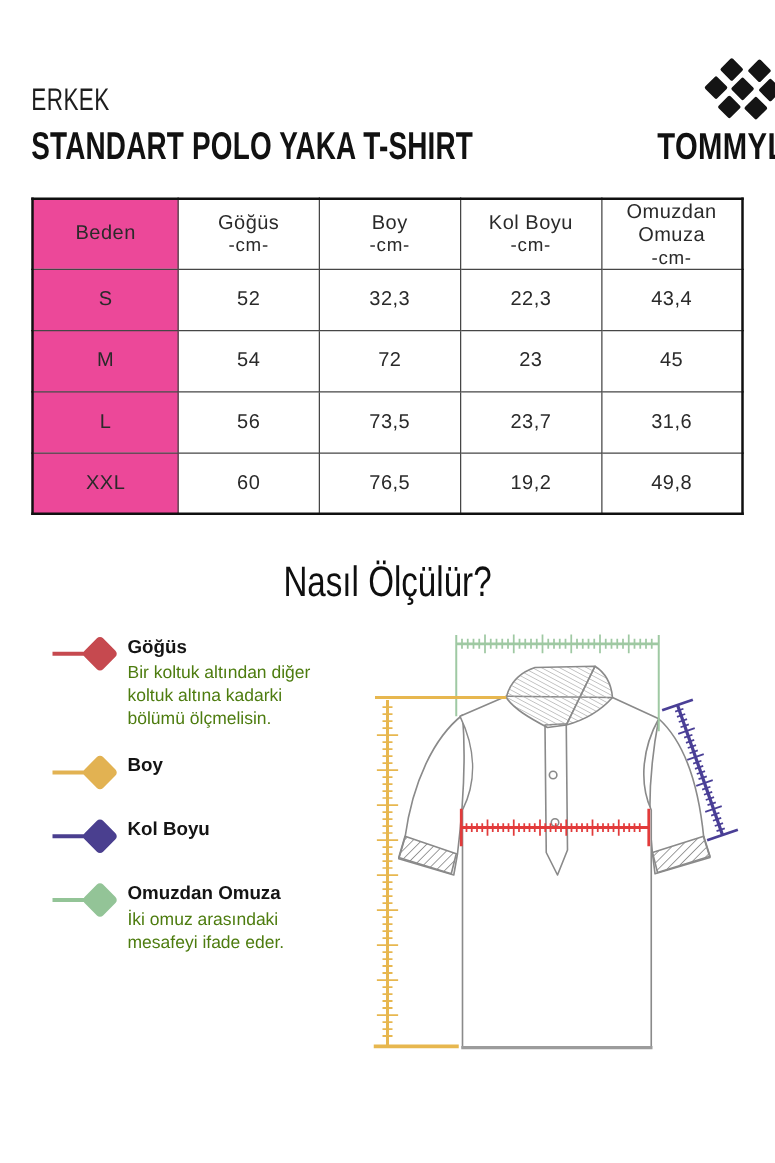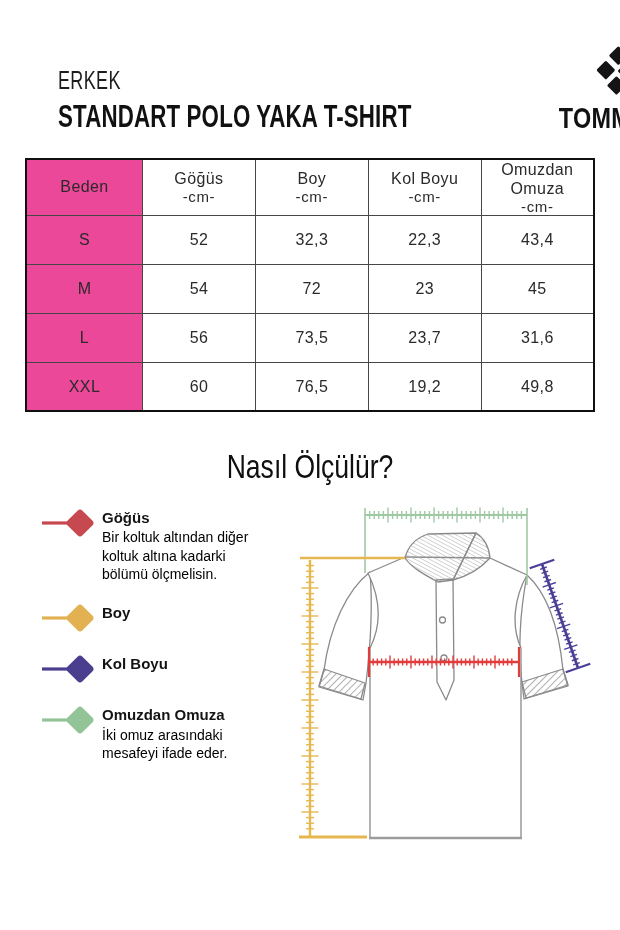--- a/index.html
+++ b/index.html
@@ -4,21 +4,21 @@
 <style>
   html,body{margin:0;padding:0;}
   body{
     width:620px;height:930px;background:#ffffff;overflow:hidden;
     font-family:"Liberation Sans",sans-serif;color:#222;
   }
   .page{width:620px;height:930px;position:relative;box-sizing:border-box;padding:0 25px;}
 
   
   .hdr{display:flex;justify-content:space-between;align-items:flex-start;padding-top:45px;}
-  .hdr-left{margin-top:22px;margin-left:33px;}
+  .hdr-left{margin-top:22px;}
   .cat{
     font-size:25px;font-weight:400;color:#1d1d1d;letter-spacing:0.5px;
     transform:scaleX(0.72);transform-origin:left top;line-height:1.1;white-space:nowrap;
   }
   .ptitle{
     font-size:31px;font-weight:700;color:#111;letter-spacing:0.2px;margin-top:5px;
     transform:scaleX(0.72);transform-origin:left top;line-height:1.1;white-space:nowrap;
   }
   .brand{display:flex;flex-direction:column;align-items:center;width:160px;}
   .brand-name{
@@ -50,21 +50,21 @@
   .howto-heading{
     text-align:center;font-size:34px;font-weight:500;color:#0f0f0f;margin-top:30px;
     transform:scaleX(0.78);transform-origin:center top;line-height:1.45;
   }
   .howto{display:flex;margin-top:8px;}
   .legend{width:250px;box-sizing:border-box;padding:8px 0 0 15px;}
   .legend-item{display:flex;align-items:flex-start;margin-bottom:19px;}
   .legend-icon{flex:0 0 58px;margin-top:-2px;}
   .legend-text{margin-left:4px;width:200px;}
   .legend-title{font-size:15px;font-weight:700;color:#141414;line-height:1.3;}
-  .legend-desc{font-size:14px;font-weight:400;color:#000000;line-height:1.33;margin-top:1px;}
+  .legend-desc{font-size:14px;font-weight:400;color:#4d7c0f;line-height:1.33;margin-top:1px;}
   .diagram{flex:0 0 320px;margin-left:15px;}
 </style>
 </head>
 <body>
 
 <div class="page">
 
   <div class="hdr">
     <div class="hdr-left">
       <div class="cat">ERKEK</div>

